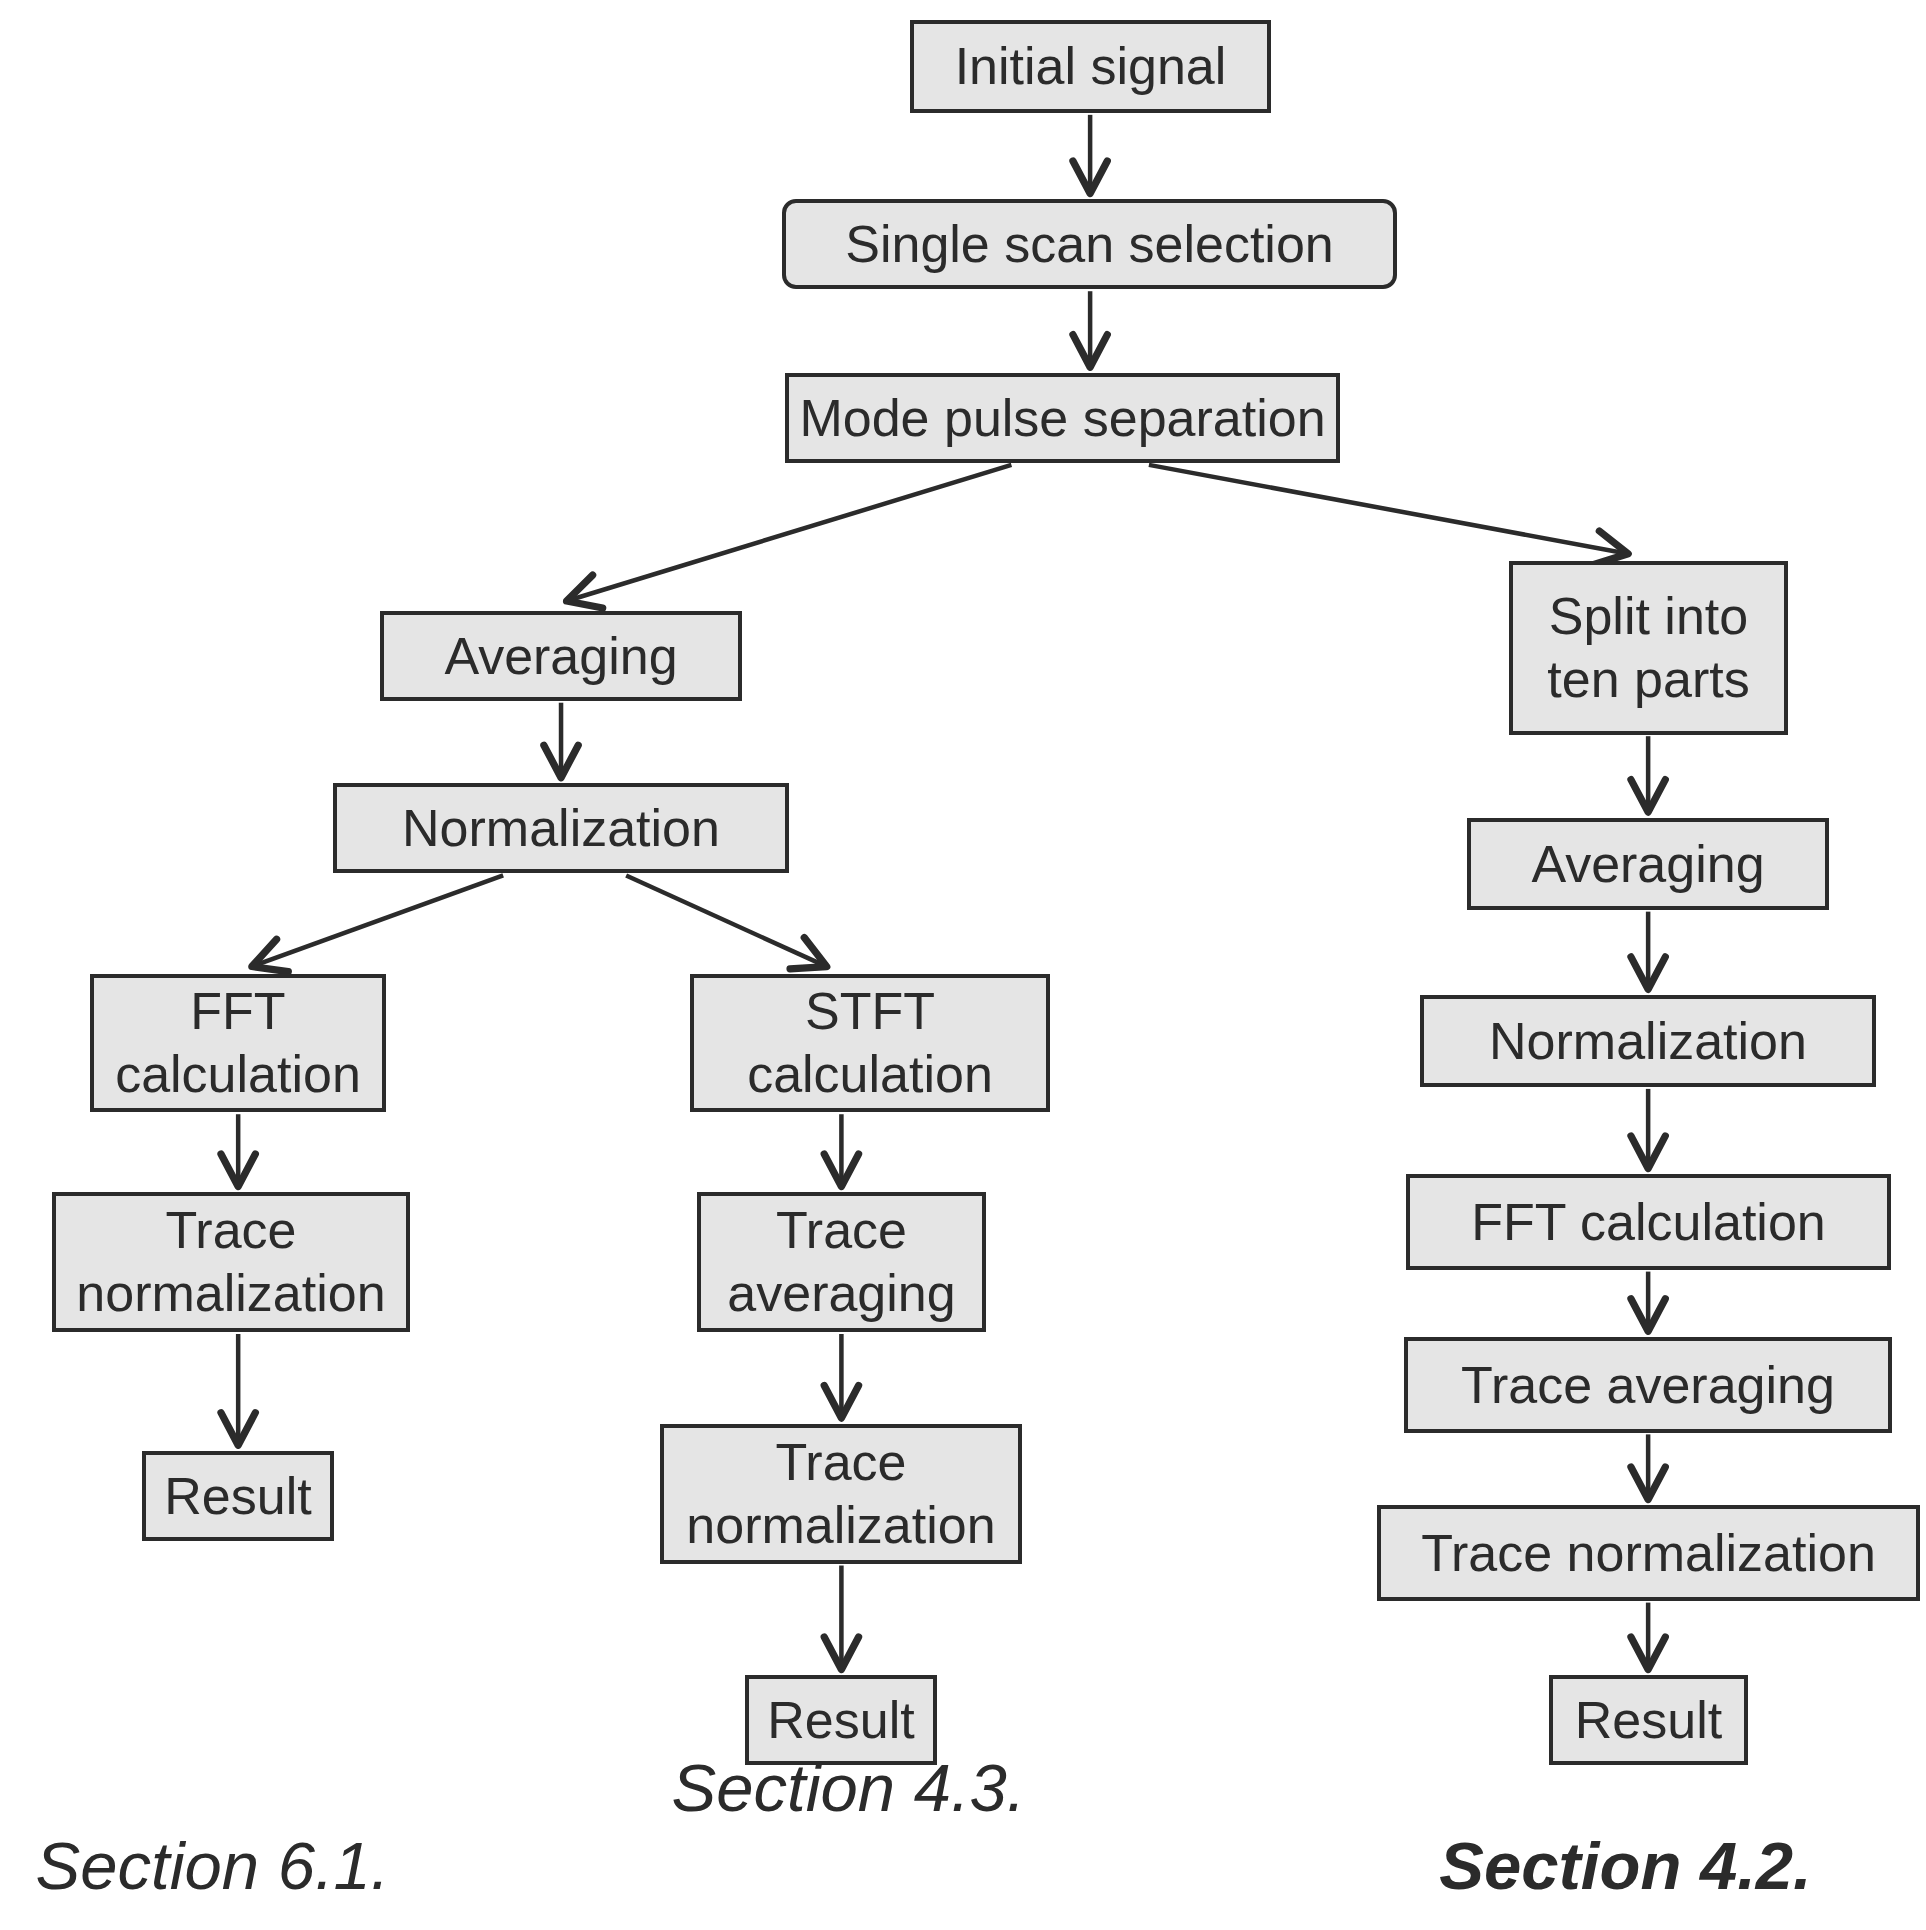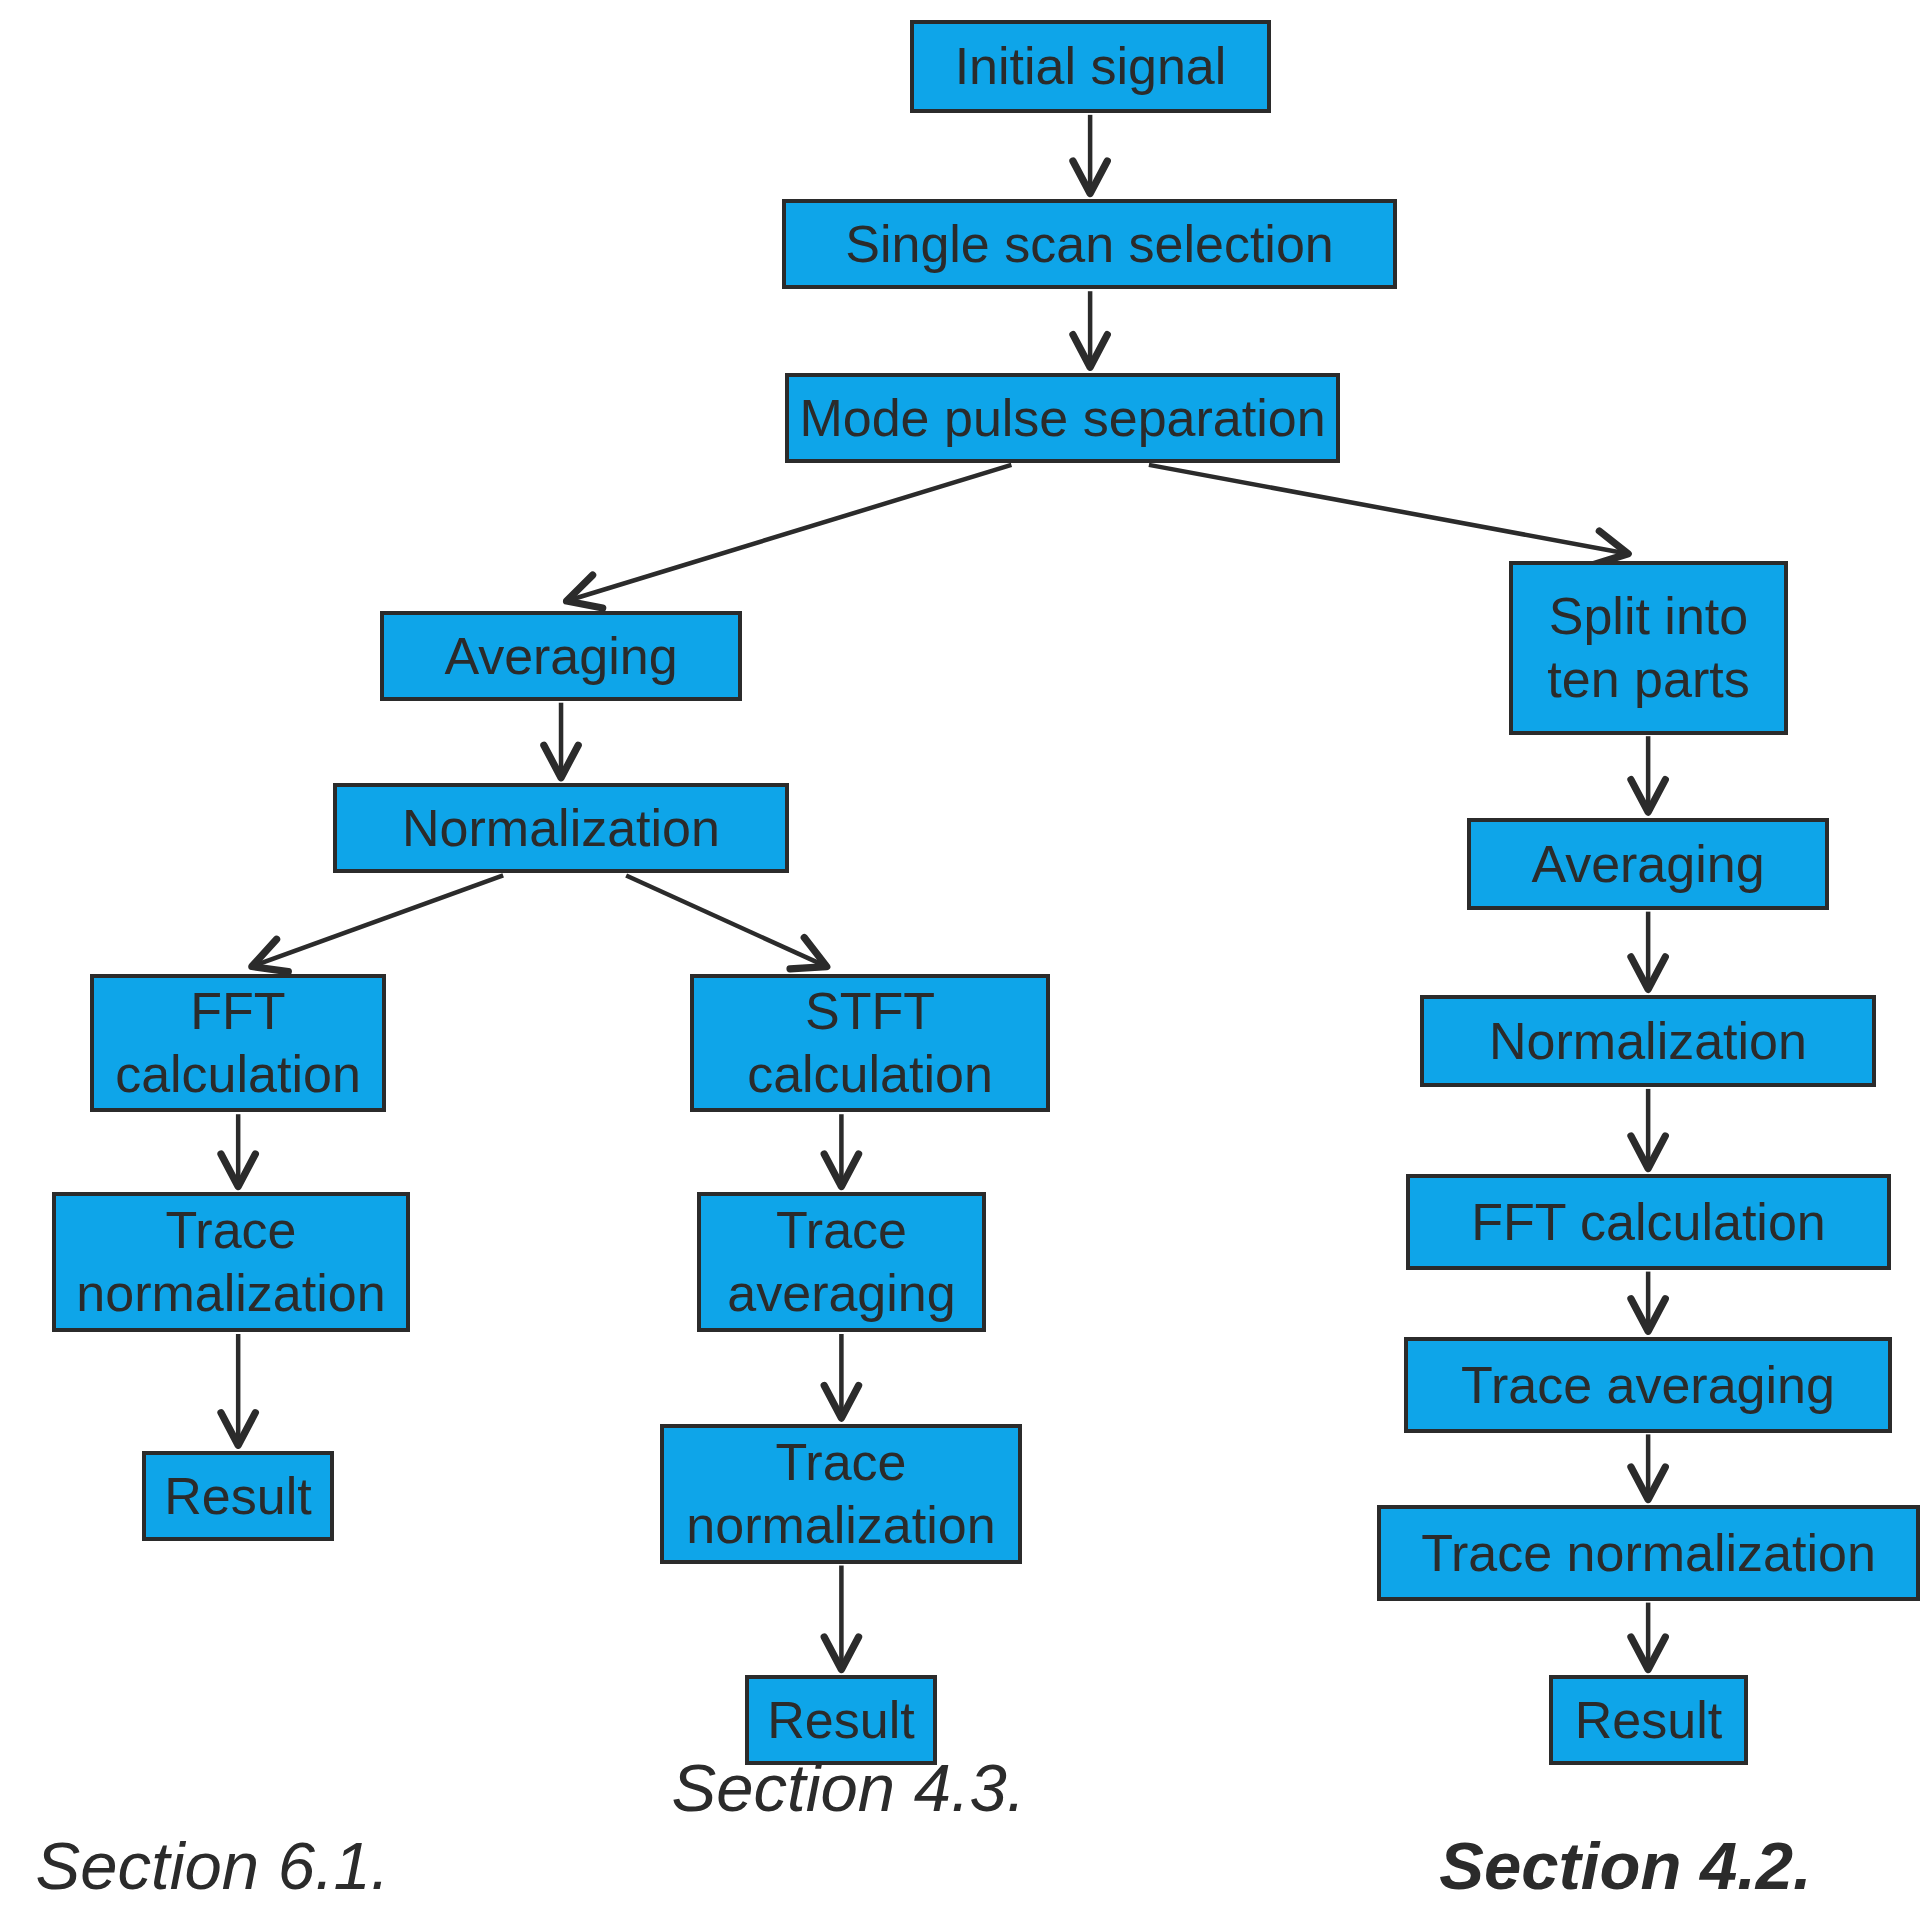--- a/index.html
+++ b/index.html
@@ -25,21 +25,21 @@
     left: 0;
     top: 0;
     width: 1927px;
     height: 1930px;
     pointer-events: none;
   }
   .node {
     position: absolute;
     box-sizing: border-box;
     border: 4.5px solid #2b2b2b;
-    background: #0ea5e9;
+    background: #e5e5e5;
     display: flex;
     align-items: center;
     justify-content: center;
     text-align: center;
     font-size: 52px;
     line-height: 63px;
     padding: 0 3px;
     color: #2b2b2b;
   }
   .section-label {
@@ -81,21 +81,21 @@
       <line x1="1822" y1="1204" x2="1822" y2="1290" marker-end="url(#ah)"></line>
       <line x1="1822" y1="1406" x2="1822" y2="1470" marker-end="url(#ah)"></line>
       <line x1="1822" y1="1586" x2="1822" y2="1656" marker-end="url(#ah)"></line>
       <line x1="1822" y1="1772" x2="1822" y2="1844" marker-end="url(#ah)"></line>
     </g>
   </svg>
 
   <div class="node" style="left:910px; top:20px; width:361px; height:93px;">
     <span>Initial signal</span>
   </div>
-  <div class="node" style="left:782px; top:199px; width:615px; height:90px;">
+  <div class="node" style="left:782px; top:199px; width:615px; height:90px;border-radius:14px;">
     <span>Single scan selection</span>
   </div>
   <div class="node" style="left:785px; top:373px; width:555px; height:90px;">
     <span>Mode pulse separation</span>
   </div>
 
   <div class="node" style="left:380px; top:611px; width:362px; height:90px;">
     <span>Averaging</span>
   </div>
   <div class="node" style="left:333px; top:783px; width:456px; height:90px;">

